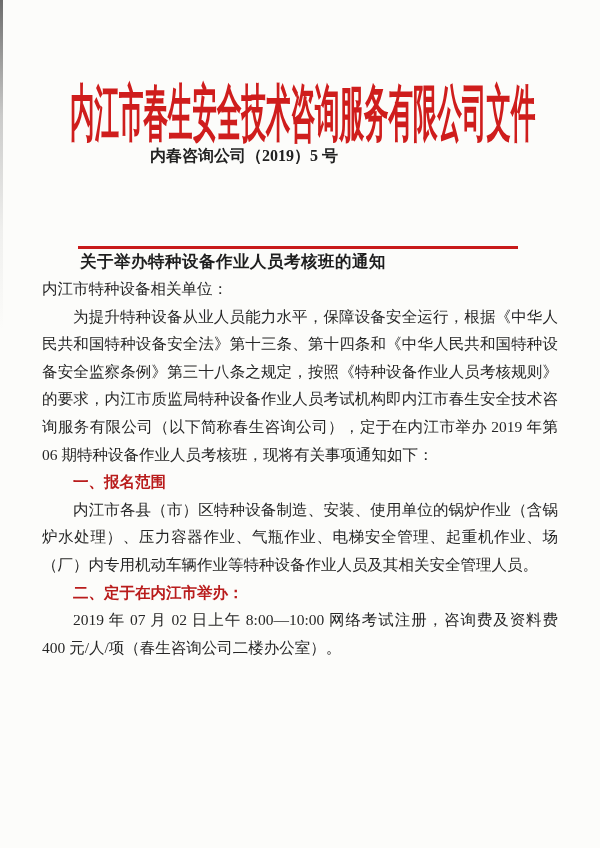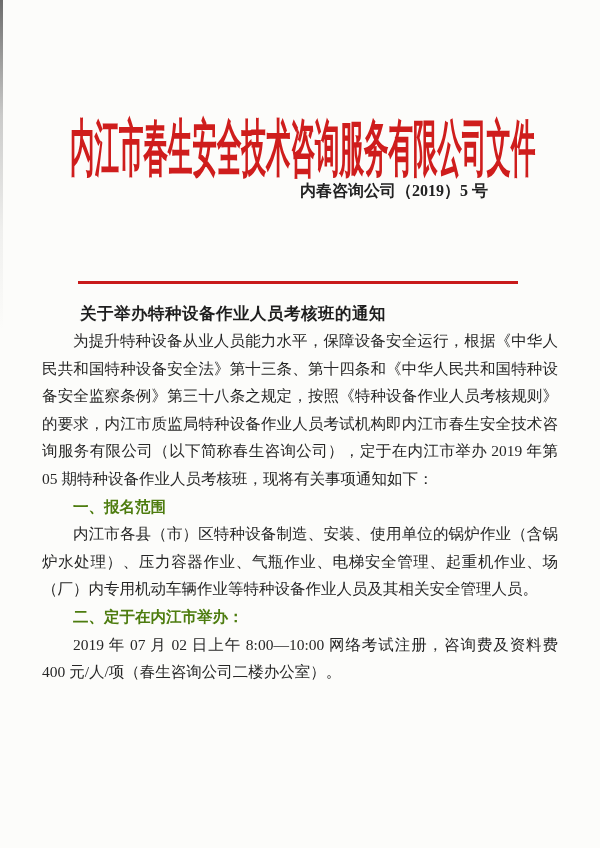--- a/index.html
+++ b/index.html
@@ -29,53 +29,52 @@
     height: 330px;
     background: linear-gradient(to bottom,
       rgba(60,60,60,0.75) 0%,
       rgba(110,110,110,0.35) 35%,
       rgba(150,150,150,0.12) 70%,
       rgba(150,150,150,0) 100%);
     pointer-events: none;
   }
   
   .org-title-wrap {
-    margin-top: 106px;
+    margin-top: 71px;
     height: 64px;
     padding-left: 70px;
     overflow: visible;
     white-space: nowrap;
   }
   .org-title {
     display: inline-block;
     font-size: 24.5px;
     font-weight: bold;
     color: #cf1d1c;
     letter-spacing: 0px;
     transform: scaleY(2.5);
     transform-origin: left top;
     white-space: nowrap;
   }
   .doc-number {
     margin-top: 10px;
     padding-right: 112px;
-    text-align: right;
+    text-align: center;
     font-size: 16px;
     font-weight: bold;
     line-height: 22px;
     color: #222;
   }
   .red-divider {
     margin: 79px 0 0 78px;
     width: 440px;
     height: 3px;
     background: #c81a1a;
   }
   .notice-title {
-    margin-top: 17px;
     padding-left: 80px;
     font-size: 16.5px;
     font-weight: bold;
     line-height: 26px;
     color: #1e1e1e;
     letter-spacing: 0.5px;
   }
   .doc-body {
     padding: 0 42px 0 42px;
     font-size: 15.5px;
@@ -85,43 +84,44 @@
   }
   .salutation {
     margin: 6px 0 0 0;
   }
   .doc-body p {
     margin: 0;
     text-indent: 2em;
   }
   .doc-body p.section-heading {
     font-weight: bold;
-    color: #4d7c0f;
+    color: #b91c1c;
   }
 </style>
 </head>
 <body>
 
 <div class="page">
 
   <div class="scan-edge"></div>
 
   <div class="org-title-wrap">
     <span class="org-title">内江市春生安全技术咨询服务有限公司文件</span>
   </div>
 
   <div class="doc-number">内春咨询公司（2019）5 号</div>
 
   <div class="red-divider"></div>
 
   <div class="notice-title">关于举办特种设备作业人员考核班的通知</div>
 
   <div class="doc-body">
+    <p class="salutation" style="text-indent:0;">内江市特种设备相关单位：</p>
 
-    <p>为提升特种设备从业人员能力水平，保障设备安全运行，根据《中华人民共和国特种设备安全法》第十三条、第十四条和《中华人民共和国特种设备安全监察条例》第三十八条之规定，按照《特种设备作业人员考核规则》的要求，内江市质监局特种设备作业人员考试机构即内江市春生安全技术咨询服务有限公司（以下简称春生咨询公司），定于在内江市举办 2019 年第 05 期特种设备作业人员考核班，现将有关事项通知如下：</p>
+    <p>为提升特种设备从业人员能力水平，保障设备安全运行，根据《中华人民共和国特种设备安全法》第十三条、第十四条和《中华人民共和国特种设备安全监察条例》第三十八条之规定，按照《特种设备作业人员考核规则》的要求，内江市质监局特种设备作业人员考试机构即内江市春生安全技术咨询服务有限公司（以下简称春生咨询公司），定于在内江市举办 2019 年第 06 期特种设备作业人员考核班，现将有关事项通知如下：</p>
 
     <p class="section-heading">一、报名范围</p>
 
     <p>内江市各县（市）区特种设备制造、安装、使用单位的锅炉作业（含锅炉水处理）、压力容器作业、气瓶作业、电梯安全管理、起重机作业、场（厂）内专用机动车辆作业等特种设备作业人员及其相关安全管理人员。</p>
 
     <p class="section-heading">二、定于在内江市举办：</p>
 
     <p>2019 年 07 月 02 日上午 8:00—10:00 网络考试注册，咨询费及资料费 400 元/人/项（春生咨询公司二楼办公室）。</p>
 
   </div>

